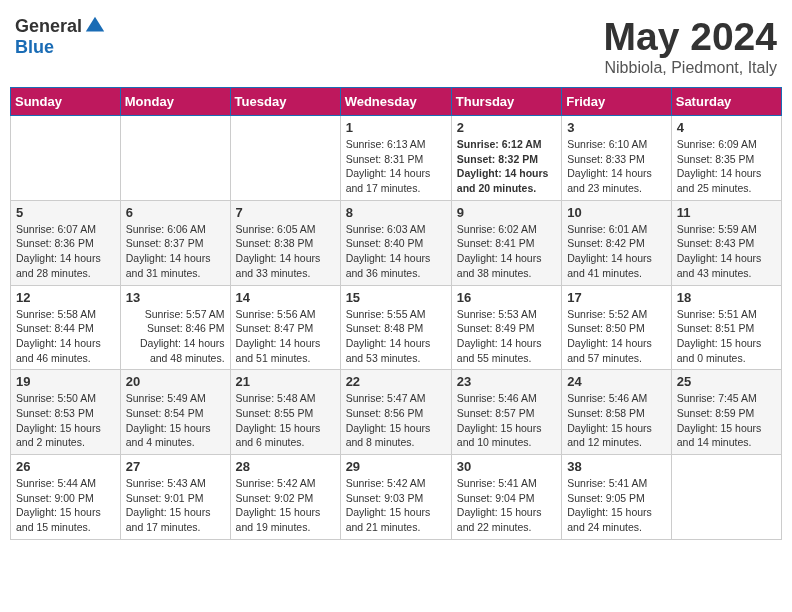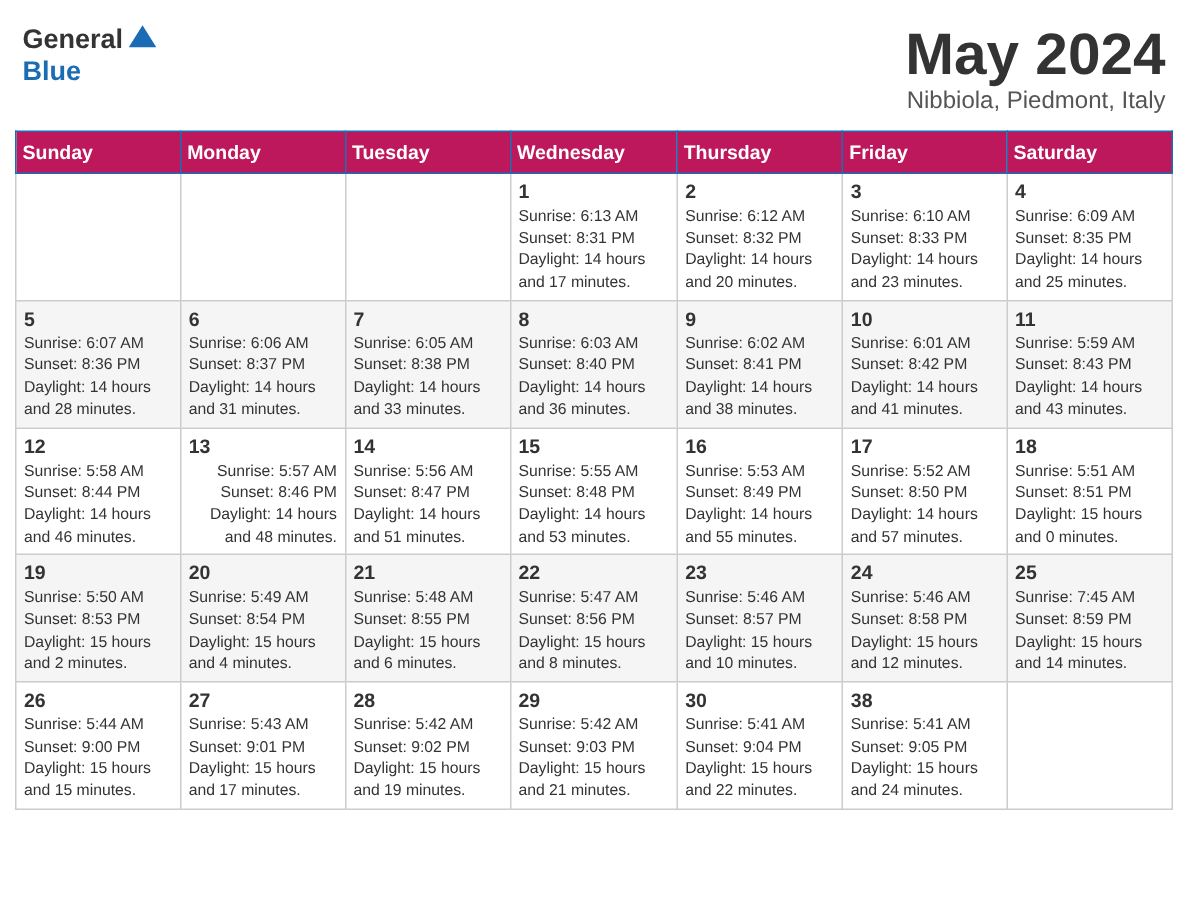--- a/index.html
+++ b/index.html
@@ -133,21 +133,21 @@
         <td class="empty-cell"></td>
         <td>
           <span class="day-number">1</span>
           <div class="day-info" style="white-space: pre-line;">Sunrise: 6:13 AM
 Sunset: 8:31 PM
 Daylight: 14 hours
 and 17 minutes.</div>
         </td>
         <td>
           <span class="day-number">2</span>
-          <div class="day-info" style="white-space: pre-line;">Sunrise: 6:12 AM
+          <div class="day-info" style="white-space: pre-line; font-weight: bold;">Sunrise: 6:12 AM
 Sunset: 8:32 PM
 Daylight: 14 hours
 and 20 minutes.</div>
         </td>
         <td>
           <span class="day-number">3</span>
           <div class="day-info" style="white-space: pre-line;">Sunrise: 6:10 AM
 Sunset: 8:33 PM
 Daylight: 14 hours
 and 23 minutes.</div>

